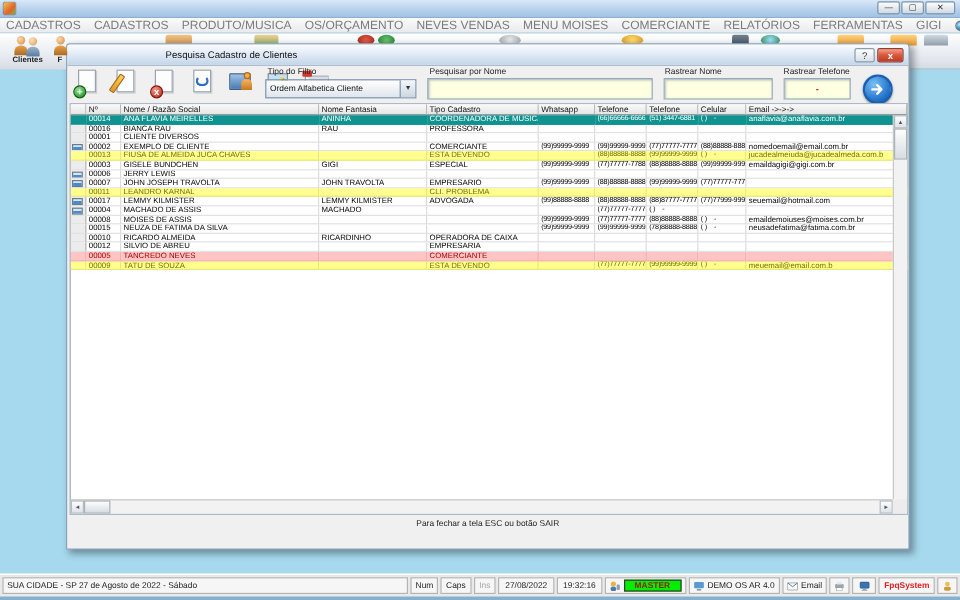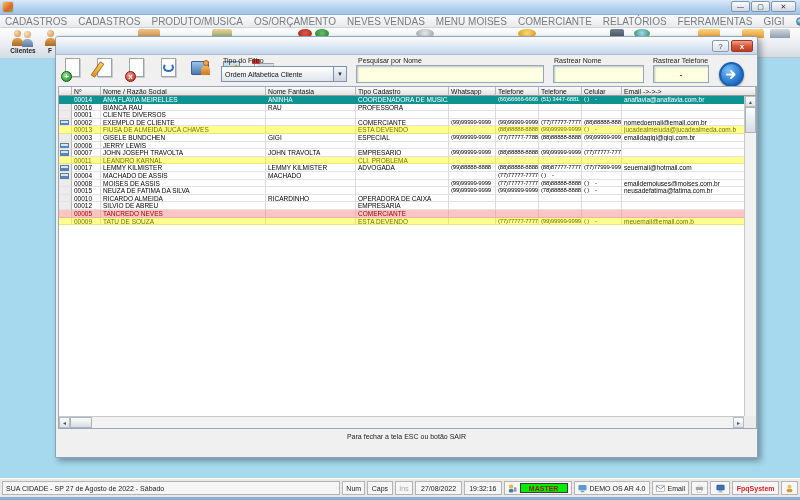--- a/index.html
+++ b/index.html
@@ -193,20 +193,21 @@
   <div class="sliver" style="left:634px;width:16px;background:radial-gradient(circle,#9adcff,#2a8a4a);border-radius:50%;"></div>
   <div class="sliver" style="left:698px;width:22px;background:linear-gradient(#ffcf7a,#e8962a);"></div>
   <div class="sliver" style="left:742px;width:22px;background:linear-gradient(#ffcf7a,#e8962a);"></div>
   <div class="sliver" style="left:770px;width:20px;background:linear-gradient(#cfd8e0,#8a98a6);"></div>
 </div>
 
 <div class="client"></div>
 
 <div class="dialog">
   <div class="dlg-title">
+    <span class="txt">Pesquisa Cadastro de Clientes</span>
     <div class="dlg-btns">
       <div class="dlg-help">?</div>
       <div class="dlg-close">x</div>
     </div>
   </div>
 
   <div class="actions">
     <div class="act" title="">
       <div class="page"></div>
       <div class="badge green">+</div>

